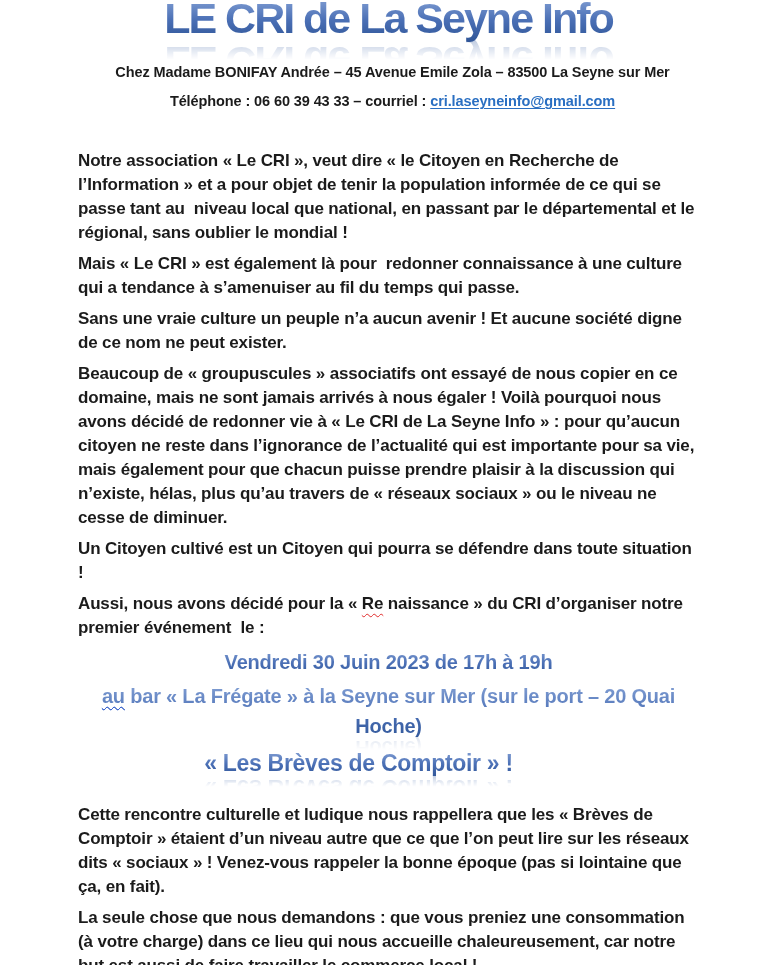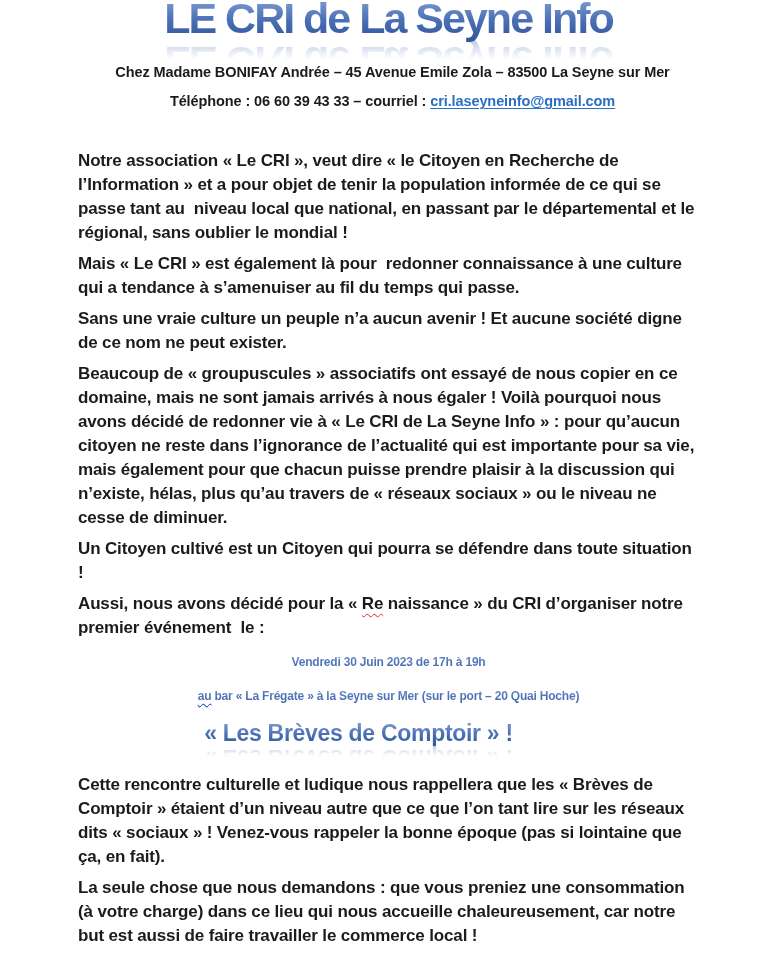--- a/index.html
+++ b/index.html
@@ -78,21 +78,21 @@
   .squiggle-blue{
     text-decoration:underline wavy var(--squiggle_blue);
     text-decoration-thickness:1px;
     text-underline-offset:3px;
   }
 
   
   .event-line{
     display:block;
     text-align:center;
-    font-size:12px;
+    font-size:20px;
     line-height:30px;
     letter-spacing:-0.2px;
     margin-top:4px;
     white-space:pre-wrap;
     -webkit-box-reflect:below -8px linear-gradient(to bottom,rgba(0,0,0,0) 72%,rgba(0,0,0,0.22) 100%);
   }
   .headline-row{text-align:center;margin-top:8px;}
   .headline{
     display:inline-block;
     font-size:23px;
@@ -137,21 +137,21 @@
     <p class="para">Un Citoyen cultivé est un Citoyen qui pourra se défendre dans toute situation !</p>
 
     <p class="para"><span>Aussi, nous avons décidé pour la « </span><span class="re-underline"><span class="squiggle-red">Re</span></span><span> naissance » du CRI d’organiser notre premier événement  le :</span></p>
 
     <p class="wordart event-line">Vendredi 30 Juin 2023 de 17h à 19h</p>
 
     <p class="wordart event-line"><span class="squiggle-blue">au</span><span> bar « La Frégate » à la Seyne sur Mer (sur le port – 20 Quai Hoche)</span></p>
 
     <p class="headline-row"><span class="wordart headline">« Les Brèves de Comptoir » !</span></p>
 
-    <p class="para closing-gap">Cette rencontre culturelle et ludique nous rappellera que les « Brèves de Comptoir » étaient d’un niveau autre que ce que l’on tant lire sur les réseaux dits « sociaux » ! Venez-vous rappeler la bonne époque (pas si lointaine que ça, en fait).</p>
+    <p class="para closing-gap">Cette rencontre culturelle et ludique nous rappellera que les « Brèves de Comptoir » étaient d’un niveau autre que ce que l’on peut lire sur les réseaux dits « sociaux » ! Venez-vous rappeler la bonne époque (pas si lointaine que ça, en fait).</p>
     <p class="para">La seule chose que nous demandons : que vous preniez une consommation (à votre charge) dans ce lieu qui nous accueille chaleureusement, car notre but est aussi de faire travailler le commerce local !</p>
   </main>
 
   <footer>
     <div class="gold-line">Le Vendredi… c’est</div>
     <div class="gold-line">vendredi !</div>
   </footer>
 
 </div>
 

